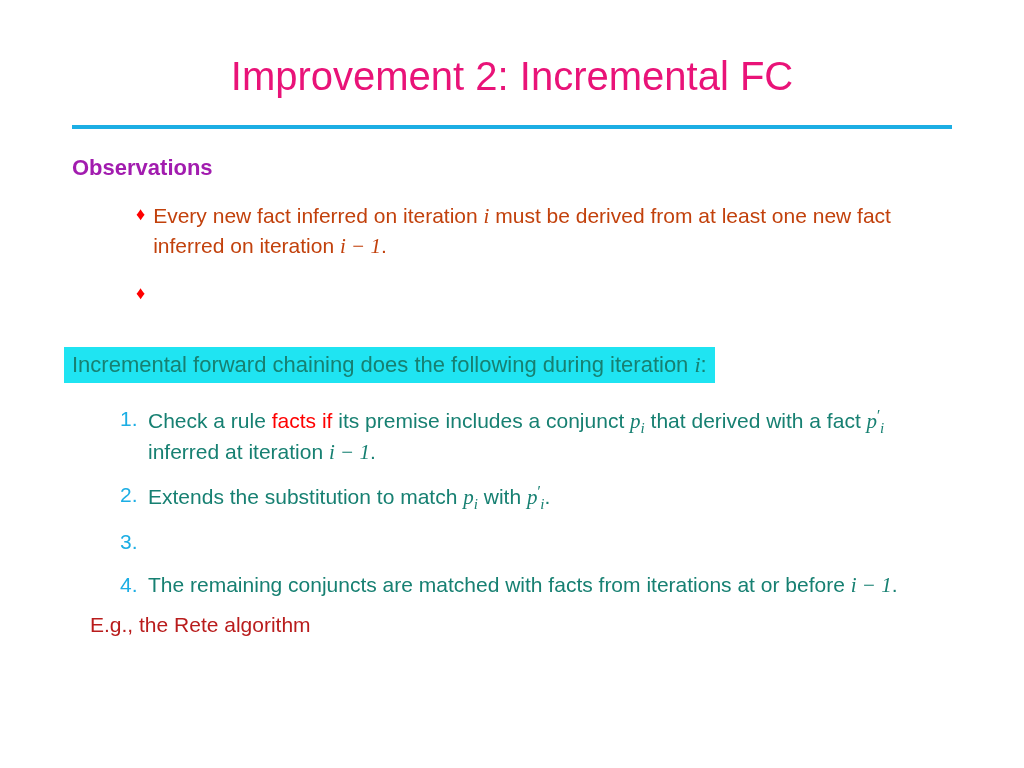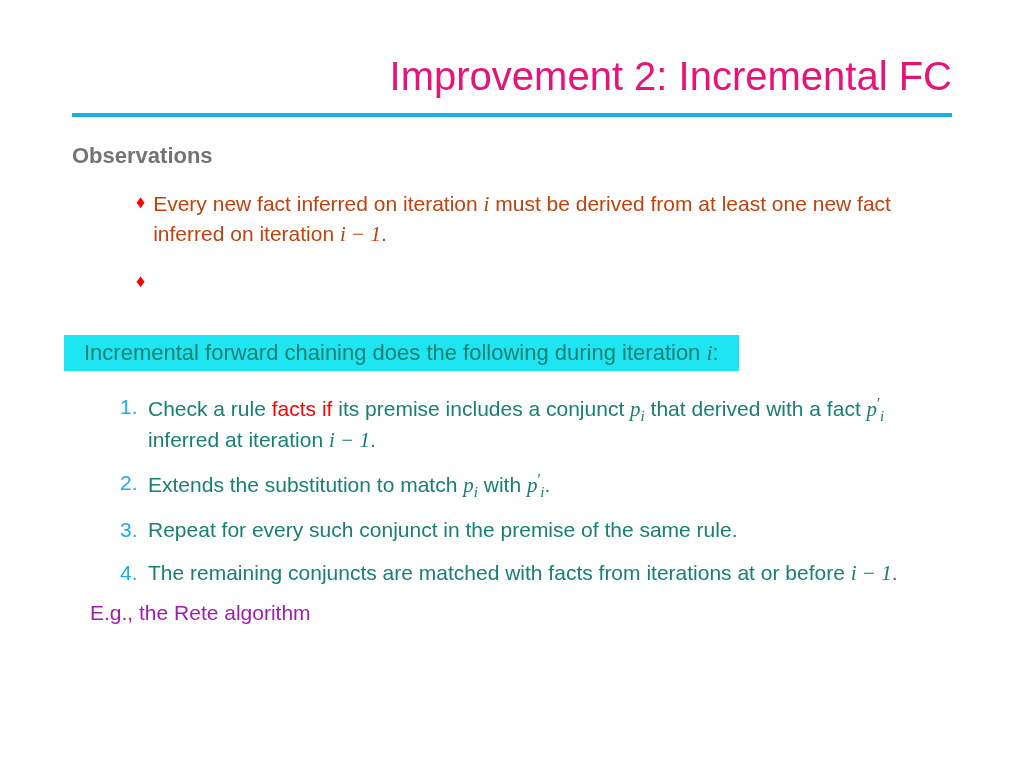--- a/index.html
+++ b/index.html
@@ -11,30 +11,30 @@
       position: relative;
       overflow: hidden;
     }
     .slide {
       padding: 54px 72px 40px 72px;
     }
     .title {
       color: #e91378;
       font-size: 40px;
       font-weight: 400;
-      text-align: right;
-      margin-bottom: 14px;
+      text-align: center;
+      margin-bottom: 26px;
     }
     .rule {
       border: none;
       border-top: 4px solid #1caee4;
       margin-bottom: 26px;
     }
     .section-head {
-      color: #737373;
+      color: #a21caf;
       font-size: 22px;
       font-weight: 700;
       margin-bottom: 20px;
     }
     .bullet-list {
       margin-left: 64px;
       margin-right: 30px;
       margin-bottom: 40px;
     }
     .bullet-item {
@@ -45,21 +45,21 @@
     .diamond {
       color: #ff0000;
       font-size: 18px;
       margin-right: 8px;
       line-height: 1.5;
     }
     .green-text { color: #c2410c; font-size: 21px; }
     .teal-text { color: #178072; font-size: 21px; }
     .hl-box {
       background: #1fe4f2;
-      padding: 5px 20px;
+      padding: 5px 8px;
       color: #178072;
       font-size: 22px;
       display: inline-block;
       margin-left: -8px;
       margin-bottom: 22px;
     }
     .num-list {
       margin-left: 48px;
       margin-right: 40px;
     }
@@ -71,21 +71,21 @@
     .num {
       color: #1caee4;
       font-size: 21px;
       min-width: 28px;
     }
     .red { color: #ff0000; }
     .mi { font-family: 'Cambria Math', 'Times New Roman', serif; font-style: italic; }
     .sub { font-size: 0.72em; vertical-align: sub; font-style: italic; font-family: 'Cambria Math','Times New Roman',serif; }
     .sup { font-size: 0.72em; vertical-align: super; }
     .footer-eg {
-      color: #a21caf;
+      color: #b91c1c;
       font-size: 21px;
       margin-left: 18px;
       margin-top: 2px;
     }
   </style>
 </head>
 <body>
 
 <div class="slide">
   <h1 class="title">Improvement 2: Incremental FC</h1>
@@ -119,21 +119,20 @@
       </span>
     </div>
     <div class="num-item">
       <span class="num">2.</span>
       <span class="teal-text">
         <span>Extends the substitution to match </span><span class="mi">p</span><span class="sub">i</span><span> with </span><span class="mi">p</span><span class="sup">′</span><span class="sub">i</span><span>.</span>
       </span>
     </div>
     <div class="num-item">
       <span class="num">3.</span>
-      <span class="teal-text">Repeat for every such conjunct in the premise of the same rule.</span>
     </div>
     <div class="num-item">
       <span class="num">4.</span>
       <span class="teal-text">
         <span>The remaining conjuncts are matched with facts from iterations at or before </span><span class="mi">i − 1</span><span>.</span>
       </span>
     </div>
   </div>
 
   <div class="footer-eg">E.g., the Rete algorithm</div>

